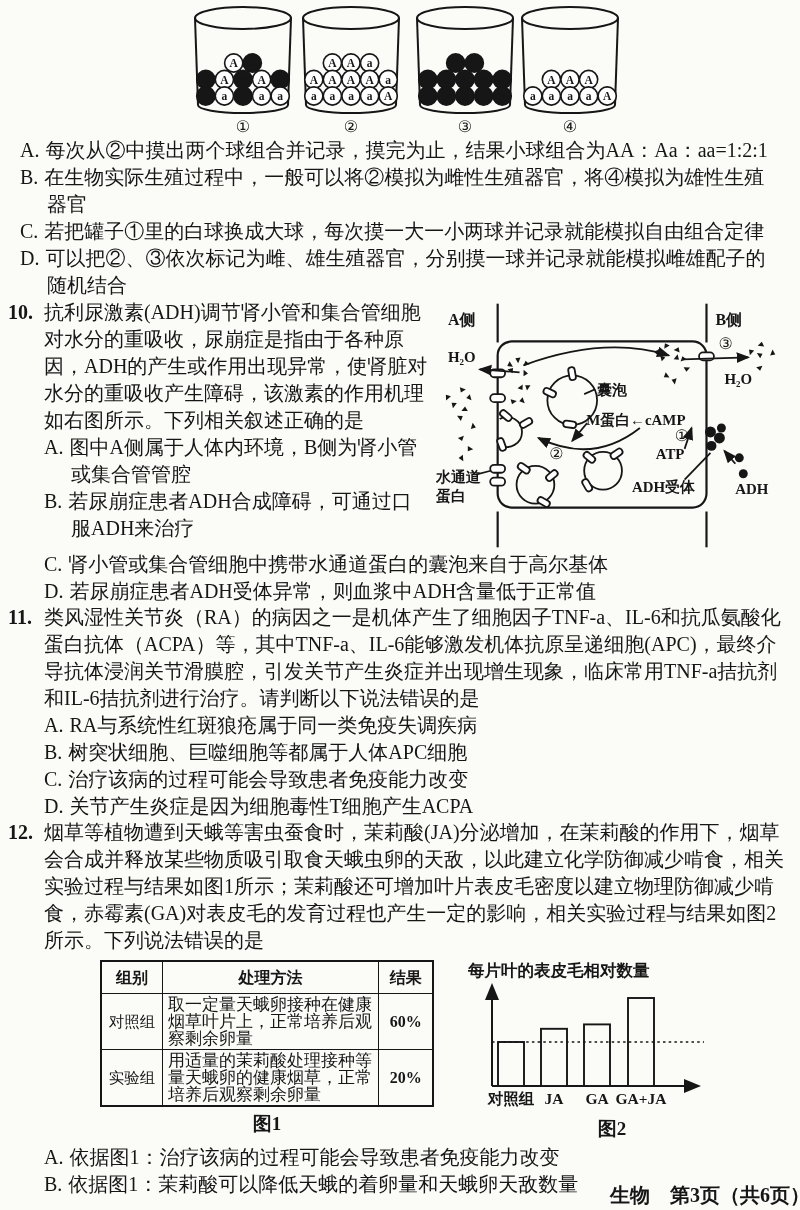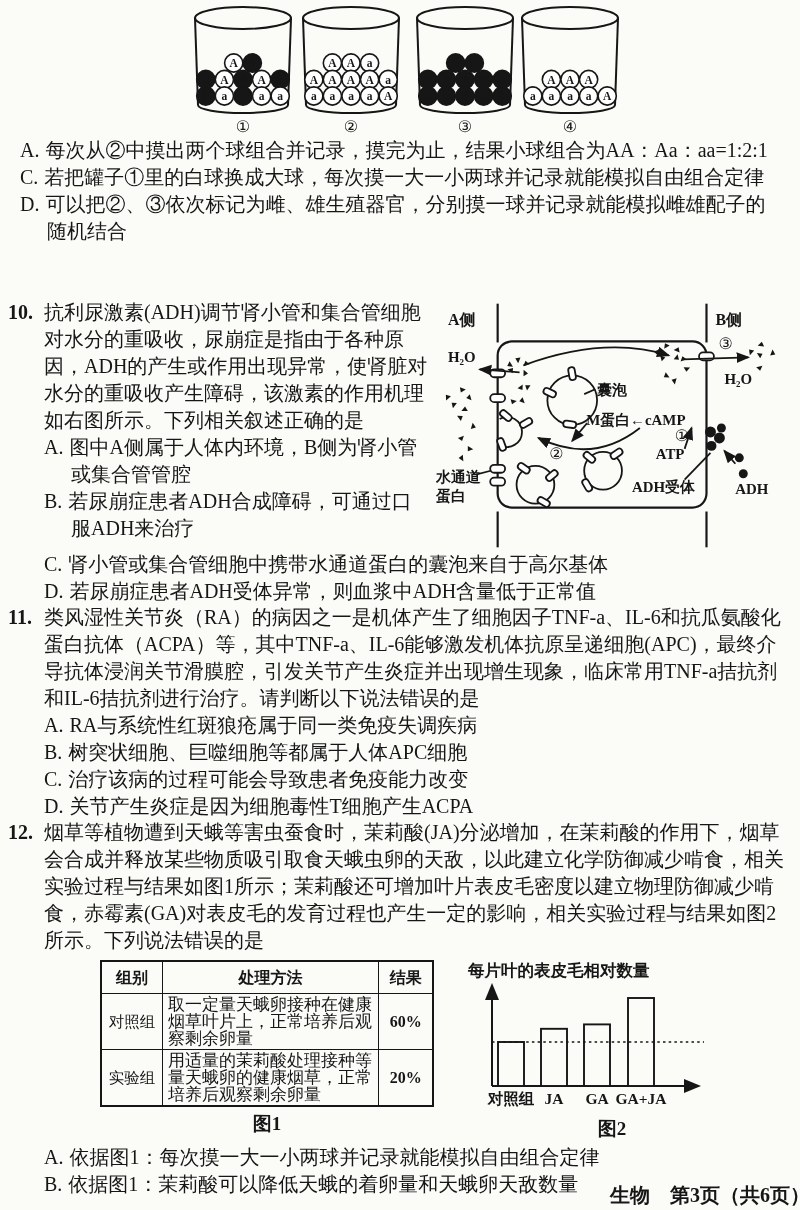--- a/index.html
+++ b/index.html
@@ -158,20 +158,21 @@
       <circle cx="405.6" cy="94" r="9.1" fill="#fff" stroke="#161616" stroke-width="1.6"></circle>
       <text x="405.6" y="98" text-anchor="middle" font-size="11.5" font-weight="bold" fill="#161616">a</text>
       <circle cx="424.20000000000005" cy="94" r="9.1" fill="#fff" stroke="#161616" stroke-width="1.6"></circle>
       <text x="424.20000000000005" y="98" text-anchor="middle" font-size="11.5" font-weight="bold" fill="#161616">A</text>
       <text x="387" y="130" text-anchor="middle" font-size="16">④</text>
     </g>
   </svg>
 
 <div id="q9-options">
     <div class="opt"><span class="opt-label">A.</span><span class="opt-text">每次从②中摸出两个球组合并记录，摸完为止，结果小球组合为AA：Aa：aa=1:2:1</span></div>
+    <div class="opt"><span class="opt-label">B.</span><span class="opt-text">在生物实际生殖过程中，一般可以将②模拟为雌性生殖器官，将④模拟为雄性生殖器官</span></div>
     <div class="opt"><span class="opt-label">C.</span><span class="opt-text">若把罐子①里的白球换成大球，每次摸一大一小两球并记录就能模拟自由组合定律</span></div>
     <div class="opt"><span class="opt-label">D.</span><span class="opt-text">可以把②、③依次标记为雌、雄生殖器官，分别摸一球并记录就能模拟雌雄配子的随机结合</span></div>
   </div>
 
 <div id="q10" class="question">
   <div class="qnum">10.</div>
   <div class="qbody">
     <svg id="adh-figure" viewBox="0 0 360 248">
       <defs>
         <marker id="ah" markerWidth="8" markerHeight="7" refX="6.5" refY="3" orient="auto">
@@ -376,19 +377,19 @@
             <line x1="30" y1="82" x2="242" y2="82" stroke="#161616" stroke-width="1.7" stroke-dasharray="2.5 3.2"></line>
             <text x="49" y="144" text-anchor="middle" font-size="15.5" font-weight="bold">对照组</text>
             <text x="92" y="144" text-anchor="middle" font-size="15.5" font-weight="bold">JA</text>
             <text x="135" y="144" text-anchor="middle" font-size="15.5" font-weight="bold">GA</text>
             <text x="179" y="144" text-anchor="middle" font-size="15.5" font-weight="bold">GA+JA</text>
           </svg>
         <div class="fig-caption">图2</div>
       </div>
     </div>
     <div id="q12-options">
-        <div class="opt"><span class="opt-label">A.</span><span class="opt-text">依据图1：每次摸一大一小两球并记录就能模拟自由组合定律</span></div>
+        <div class="opt"><span class="opt-label">A.</span><span class="opt-text">依据图1：治疗该病的过程可能会导致患者免疫能力改变</span></div>
         <div class="opt"><span class="opt-label">B.</span><span class="opt-text">依据图1：茉莉酸可以降低天蛾的着卵量和天蛾卵天敌数量</span></div>
       </div>
   </div>
 </div>
 
 <div id="footer">生物　第3页（共6页）</div>
 
 </body></html>

